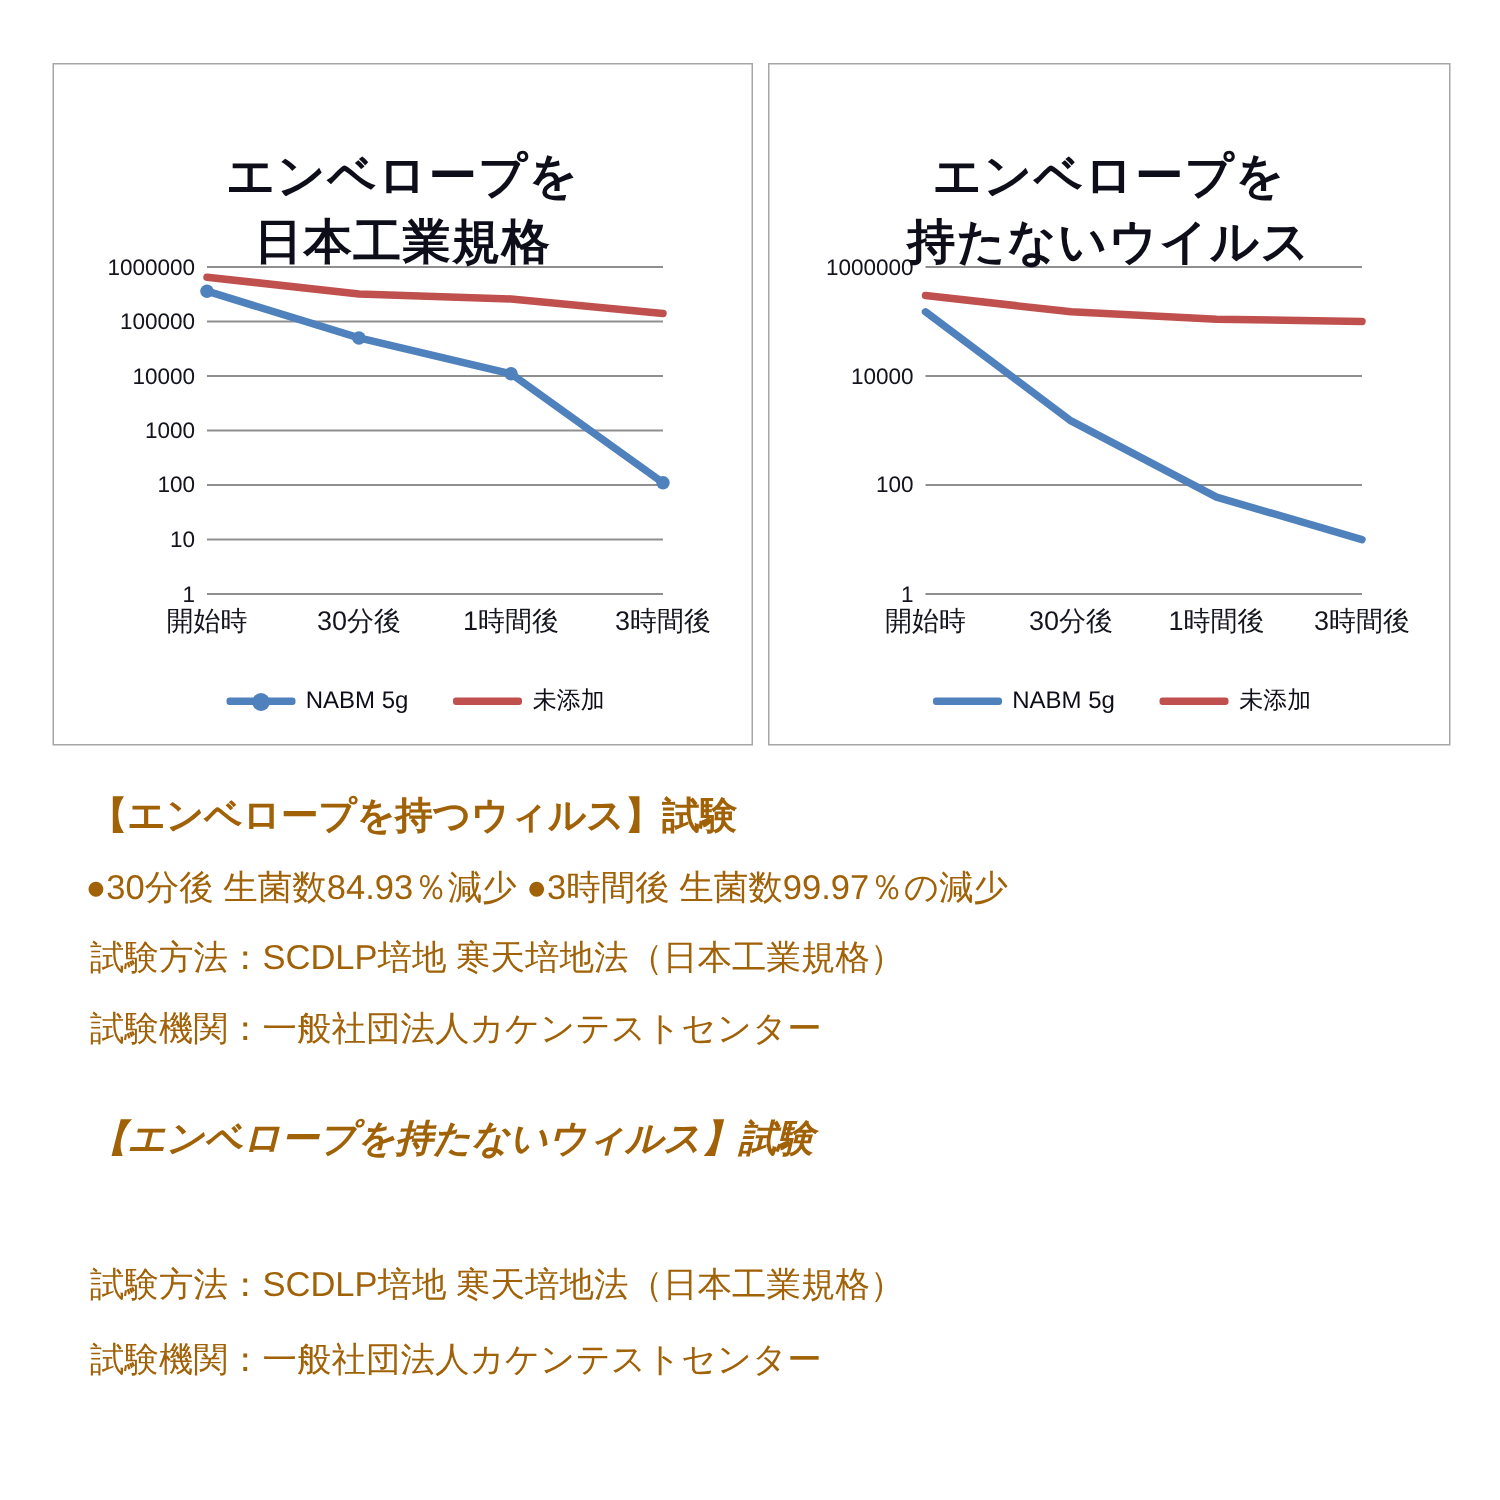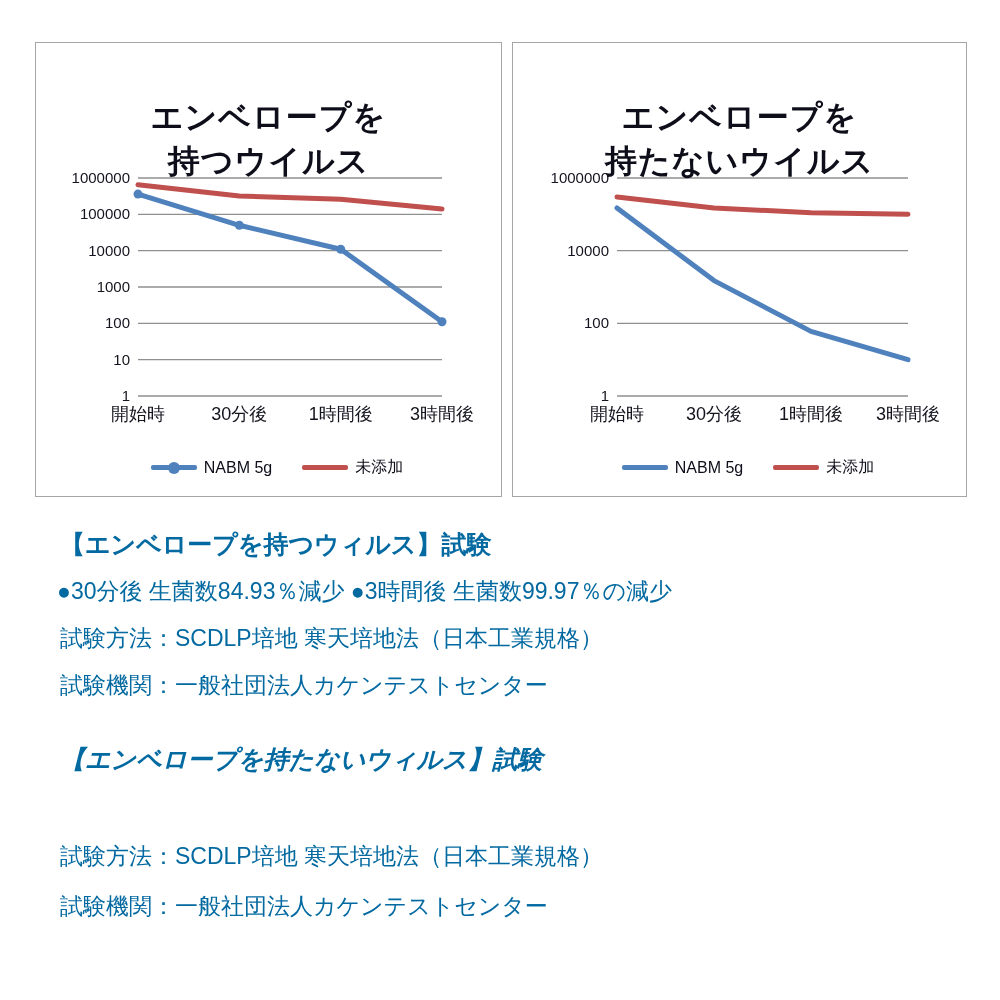--- a/index.html
+++ b/index.html
@@ -17,21 +17,21 @@
   .chart-svg text{font-family:"Liberation Sans","DejaVu Sans",sans-serif;}
 
   .legend{position:absolute;left:17px;right:0;top:414px;display:flex;
     justify-content:center;align-items:center;gap:30px;}
   .legend-item{display:flex;align-items:center;gap:7px;}
   .legend-swatch{position:relative;width:46px;height:5px;border-radius:2px;}
   .legend-marker{position:absolute;left:50%;top:50%;width:12px;height:12px;
     border-radius:50%;transform:translate(-50%,-50%);}
   .legend-label{font-size:16px;color:#0e0e1a;}
 
-  .text-line{position:absolute;left:60px;white-space:pre;color:#0369a1;line-height:1.2;}
+  .text-line{position:absolute;left:60px;white-space:pre;color:#a16207;line-height:1.2;}
   .heading{font-size:25px;font-weight:bold;}
   .body-line{font-size:23px;text-align:right;}
   #t-h1{top:529px;}
   #t-p1{top:578px;left:57px;}
   #t-p2{top:625px;}
   #t-p3{top:672px;}
   #t-h2{top:744px;font-style:italic;}
   #t-p4{top:793px;left:57px;}
   #t-p5{top:843px;}
   #t-p6{top:893px;}
@@ -63,21 +63,21 @@
         <text x="406.0" y="377" text-anchor="middle" font-size="18" fill="#14141f">3時間後</text>
         <polyline points="102.0,151.1 203.3,182.3 304.7,206.2 406.0,278.8" fill="none" stroke="#4F81BD" stroke-width="5" stroke-linecap="round" stroke-linejoin="round"></polyline>
         <circle cx="102.0" cy="151.1" r="4.5" fill="#4F81BD"></circle>
         <circle cx="203.3" cy="182.3" r="4.5" fill="#4F81BD"></circle>
         <circle cx="304.7" cy="206.2" r="4.5" fill="#4F81BD"></circle>
         <circle cx="406.0" cy="278.8" r="4.5" fill="#4F81BD"></circle>
         <polyline points="102.0,141.8 203.3,153.0 304.7,156.3 406.0,166.0" fill="none" stroke="#C0504D" stroke-width="5" stroke-linecap="round" stroke-linejoin="round"></polyline>
       </svg>
     <div class="chart-title">
       <div>エンベロープを</div>
-      <div>持つウイルス</div>
+      <div>日本工業規格</div>
     </div>
     <div class="legend">
         <div class="legend-item">
           <span class="legend-swatch" style="background: rgb(79, 129, 189);">
             <span class="legend-marker" style="background: rgb(79, 129, 189);"></span>
           </span>
           <span class="legend-label">NABM 5g</span>
         </div>
         <div class="legend-item">
           <span class="legend-swatch" style="background: rgb(192, 80, 77);"></span>

